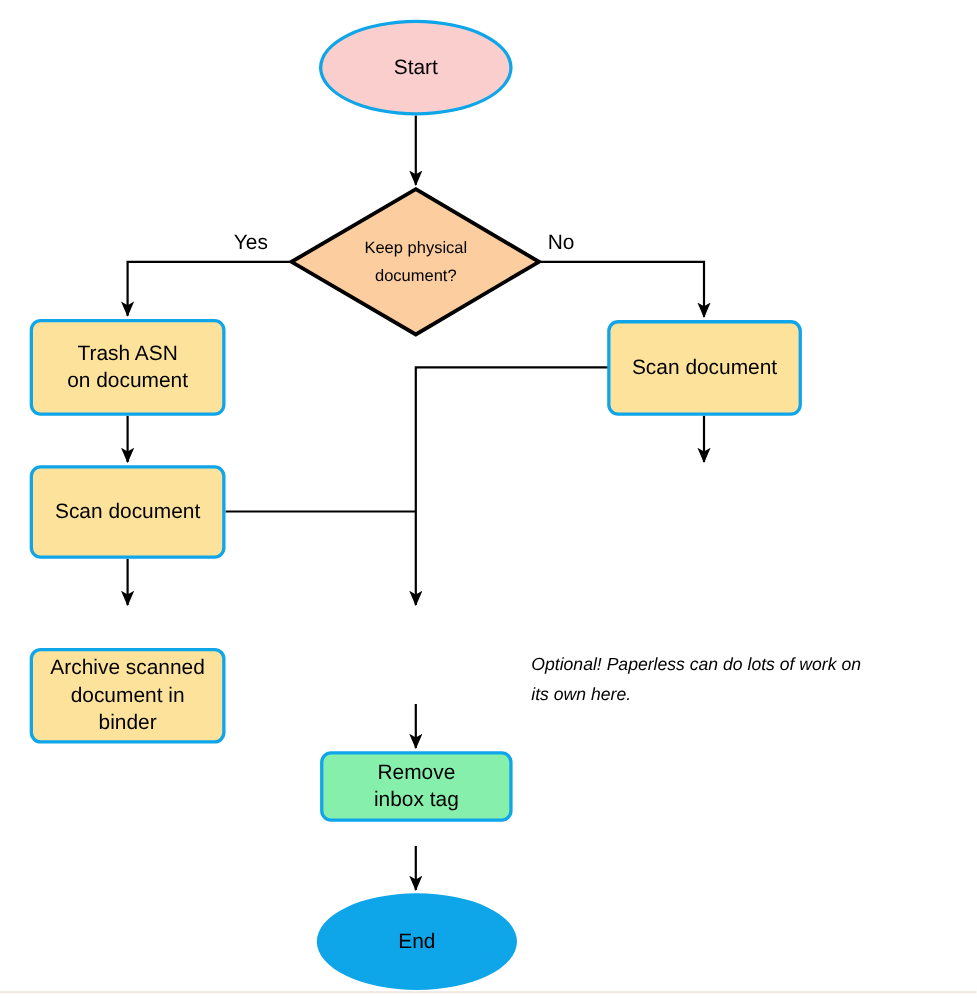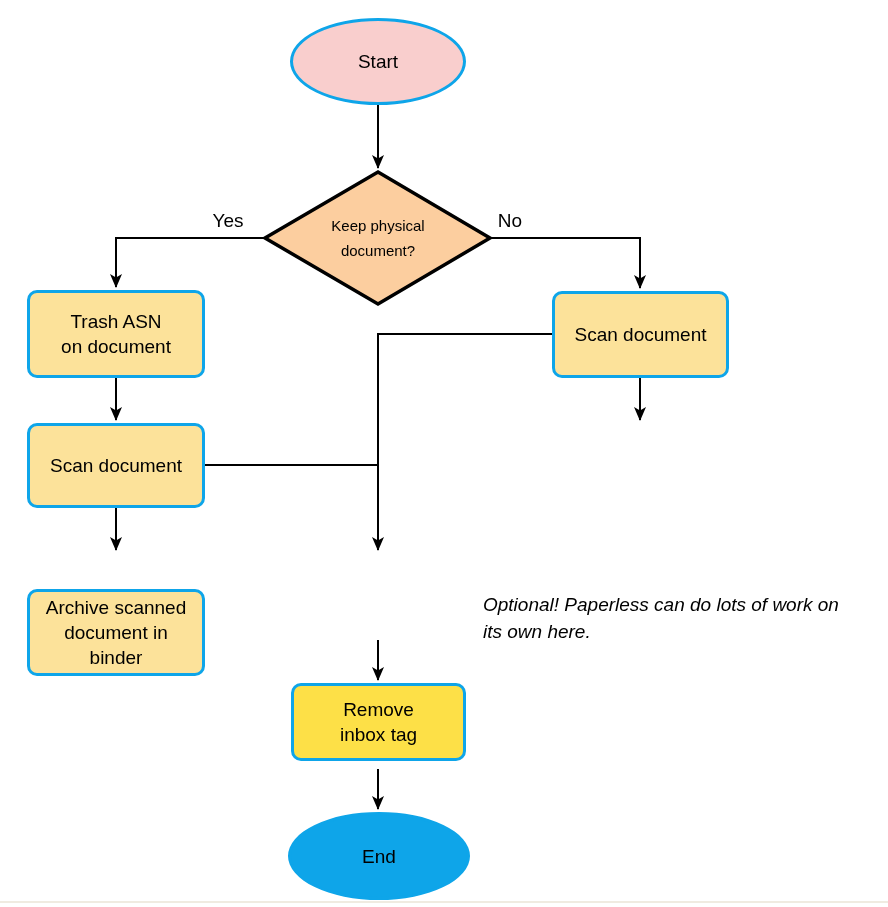--- a/index.html
+++ b/index.html
@@ -56,21 +56,21 @@
   .edge-label {
     position: absolute;
     transform: translateX(-50%);
     color: #000000;
     font-size: 19px;
     line-height: 22px;
   }
   .note {
     position: absolute;
     color: #000000;
-    font-size: 19px;
+    font-size: 16px;
     line-height: 27px;
     font-style: italic;
     white-space: pre-line;
   }
   .bottom-divider {
     position: absolute;
     left: 0;
     top: 901px;
     width: 888px;
     height: 2px;
@@ -123,20 +123,20 @@
 document in
 binder</div>
 
   <div class="node process" style="left: 552px; top: 291px; width: 177px; height: 87px; background-color: rgb(252, 226, 154);">Scan document</div>
 
 
 
   <div class="note" style="left:483px; top:591px; width:405px;">Optional! Paperless can do lots of work on
 its own here.</div>
 
-  <div class="node process" style="left: 291px; top: 683px; width: 175px; height: 78px; background-color: #fde047;">Remove
+  <div class="node process" style="left: 291px; top: 683px; width: 175px; height: 64px; background-color: #86efac;">Remove
 inbox tag</div>
 
   <div class="node terminator" style="left: 288px; top: 812px; width: 182px; height: 88px; background-color: #0ea5e9;">End</div>
 
   <div class="bottom-divider"></div>
 
 </div>
 
 </body></html>

